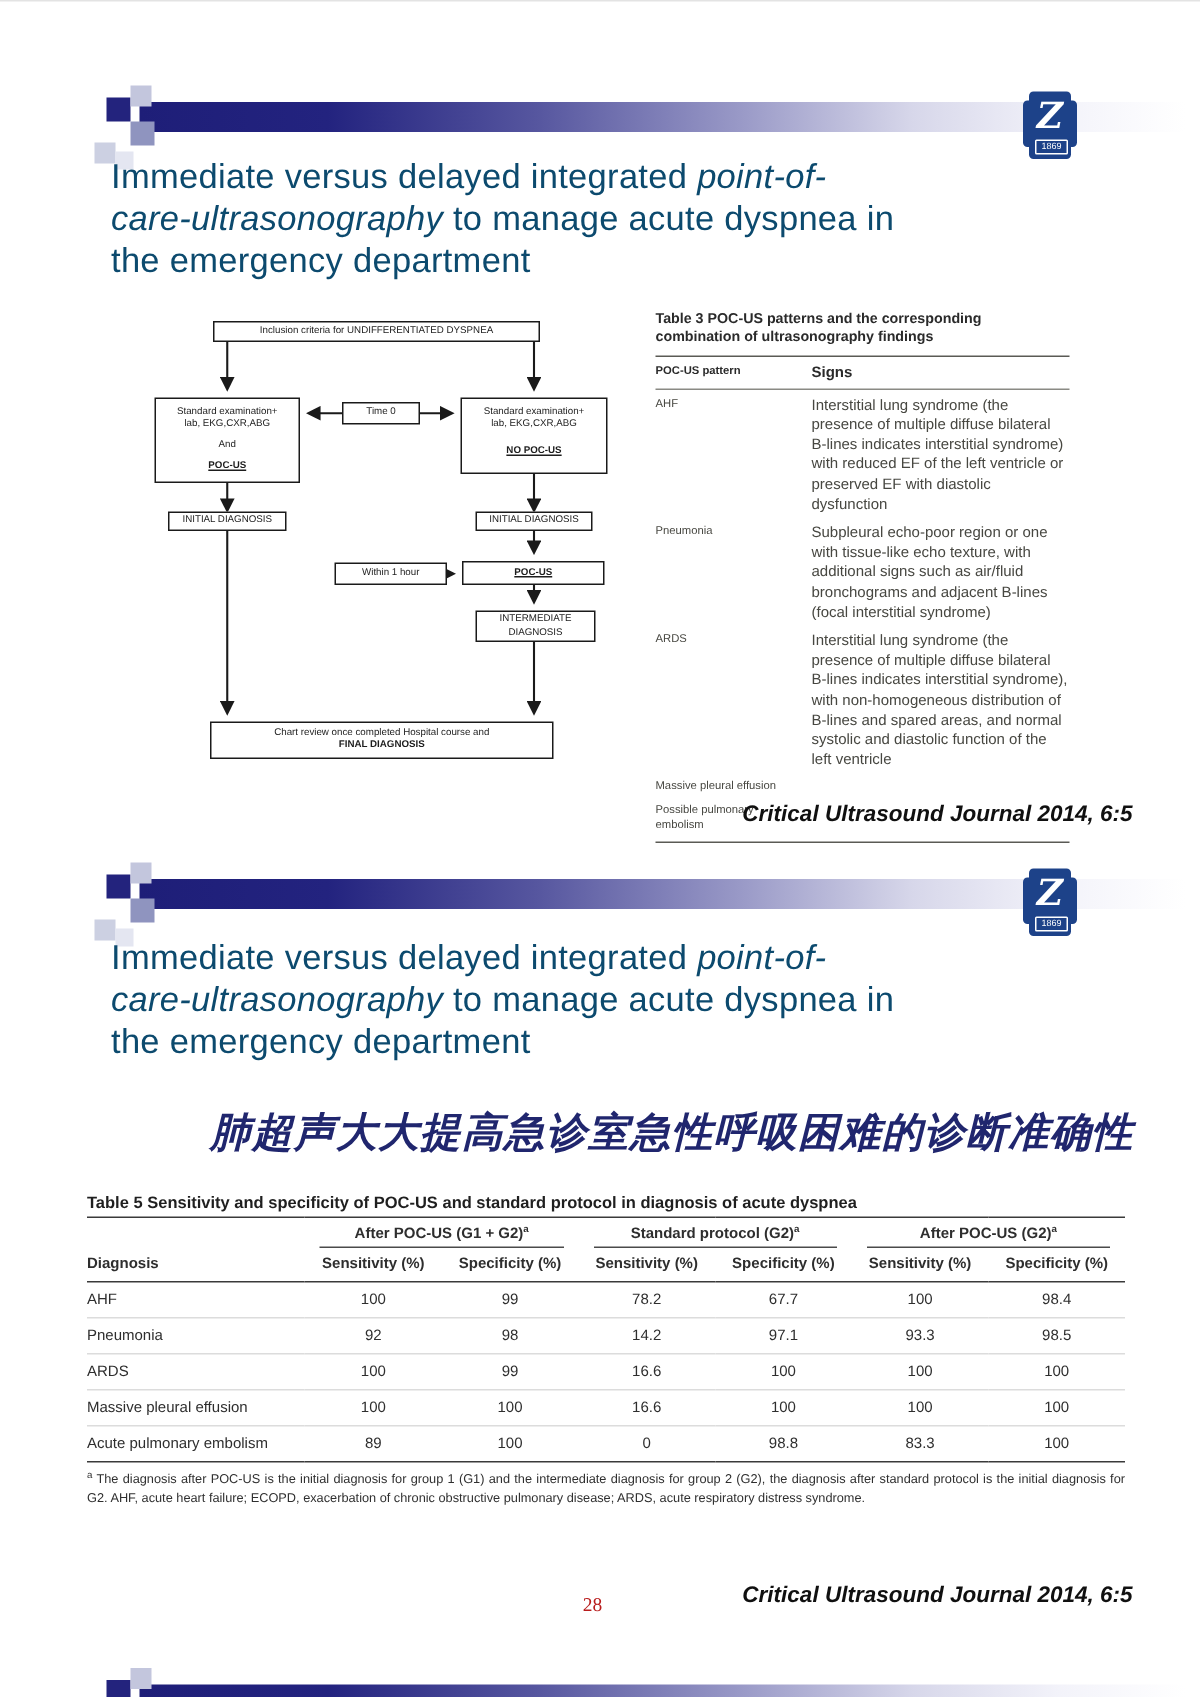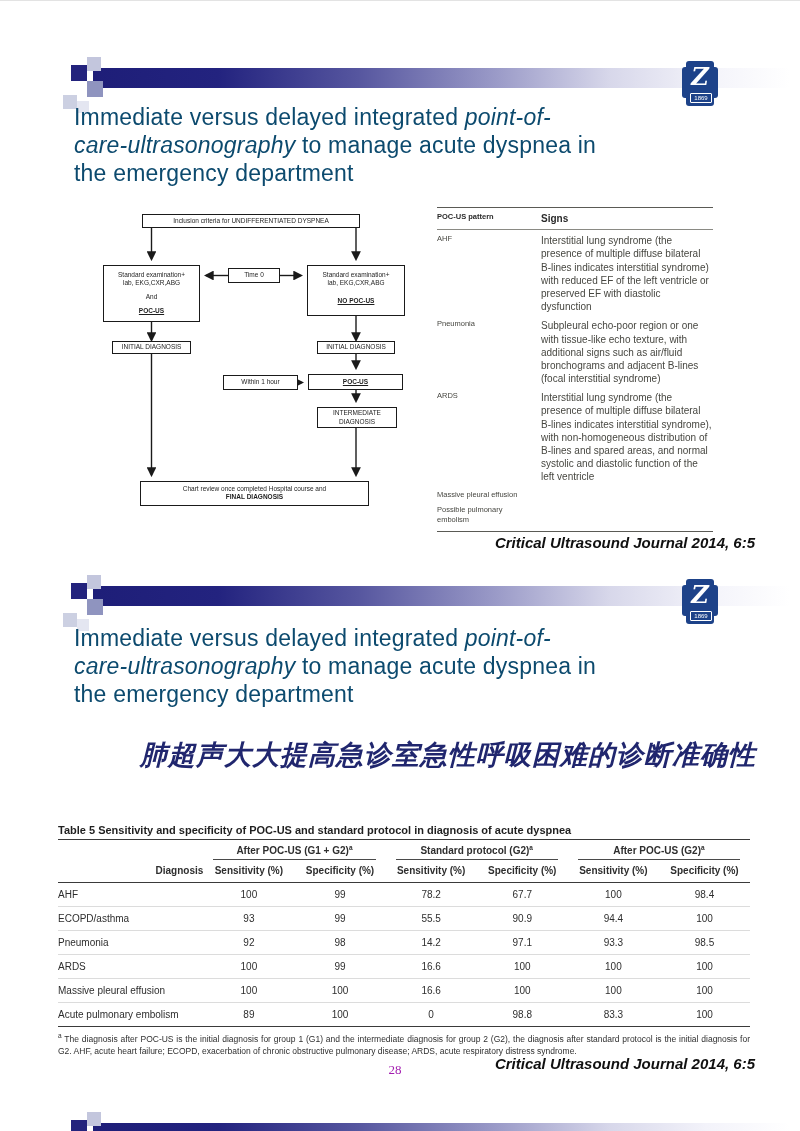--- a/index.html
+++ b/index.html
@@ -47,36 +47,36 @@
   .t3-pat{width:98px;padding-right:6px;font-size:7.5px;line-height:1.32;}
   .t3-sig{flex:1;font-size:10px;line-height:1.32;}
   
   .cite{position:absolute;left:300px;width:455px;text-align:right;
         font-size:15px;font-weight:bold;font-style:italic;color:#101010;}
   
   .zh{position:absolute;left:16px;width:800px;text-align:center;font-size:27px;
       font-style:italic;font-weight:600;color:#20266e;letter-spacing:1px;margin-left:32px;}
   
   .t5{position:absolute;left:58px;top:233px;width:692px;color:#2e2e2e;}
-  .t5-title{font-size:11px;font-weight:bold;color:#1f1f1f;margin-bottom:3px;margin-top:28px;}
+  .t5-title{font-size:11px;font-weight:bold;color:#1f1f1f;margin-bottom:3px;}
   .t5 table{width:100%;border-collapse:collapse;font-size:10px;border-top:1.5px solid #3a3a3a;}
   .t5 .gh td{padding:2px 0 0;vertical-align:bottom;}
   .t5 .gline{margin:0 10px;padding:2px 0 3px;border-bottom:1.2px solid #4a4a4a;
              text-align:center;font-weight:bold;font-size:10px;white-space:nowrap;}
   .t5 .sh td{font-weight:bold;padding:5px 0 6px;text-align:center;border-bottom:1.5px solid #3a3a3a;}
-  .t5 .sh td:first-child{text-align:right;}
+  .t5 .sh td:first-child{text-align:left;}
   .t5 tbody td{padding:6px 0;text-align:center;border-top:1px solid #dcdcdc;}
   .t5 tbody tr:first-child td{border-top:none;}
   .t5 tbody td:first-child{text-align:left;}
   .t5 tbody tr:last-child td{border-bottom:1.5px solid #3a3a3a;}
   .t5-foot{margin-top:4px;font-size:8.5px;line-height:1.4;color:#2f2f2f;text-align:justify;}
   sup{font-size:6.5px;}
   
   .pageno{position:absolute;left:370px;width:50px;text-align:center;
-          font-family:"Liberation Serif",serif;font-size:13px;color:#a21caf;}
+          font-family:"Liberation Serif",serif;font-size:13px;color:#b91c1c;}
 </style>
 </head>
 <body>
 
 <div class="page">
 
   <div class="slide" style="top:0;height:562px;">
 
     <div class="hdr" style="top:55px;">
       <div class="hbar"></div>
@@ -162,20 +162,21 @@
         <span>INTERMEDIATE DIAGNOSIS</span>
       </div>
 
       <div class="fbox fcol" style="left:45px;top:272px;width:229px;height:25px;padding-top:3px;">
         <span>Chart review once completed Hospital course and</span>
         <span style="font-weight:bold;">FINAL DIAGNOSIS</span>
       </div>
     </div>
 
     <div class="t3">
+      <div class="t3-title">Table 3 POC-US patterns and the corresponding combination of ultrasonography findings</div>
       <div class="t3-head">
         <div class="t3-pat">POC-US pattern</div>
         <div class="t3-sig">Signs</div>
       </div>
       <div class="t3-body">
         <div class="t3-row">
           <div class="t3-pat">AHF</div>
           <div class="t3-sig">Interstitial lung syndrome (the presence of multiple diffuse bilateral B-lines indicates interstitial syndrome) with reduced EF of the left ventricle or preserved EF with diastolic dysfunction</div>
         </div>
         <div class="t3-row">
@@ -262,29 +263,20 @@
           <tr>
             <td>AHF</td>
             <td>100</td>
             <td>99</td>
             <td>78.2</td>
             <td>67.7</td>
             <td>100</td>
             <td>98.4</td>
           </tr>
           <tr>
-            <td>ECOPD/asthma</td>
-            <td>93</td>
-            <td>99</td>
-            <td>55.5</td>
-            <td>90.9</td>
-            <td>94.4</td>
-            <td>100</td>
-          </tr>
-          <tr>
             <td>Pneumonia</td>
             <td>92</td>
             <td>98</td>
             <td>14.2</td>
             <td>97.1</td>
             <td>93.3</td>
             <td>98.5</td>
           </tr>
           <tr>
             <td>ARDS</td>

